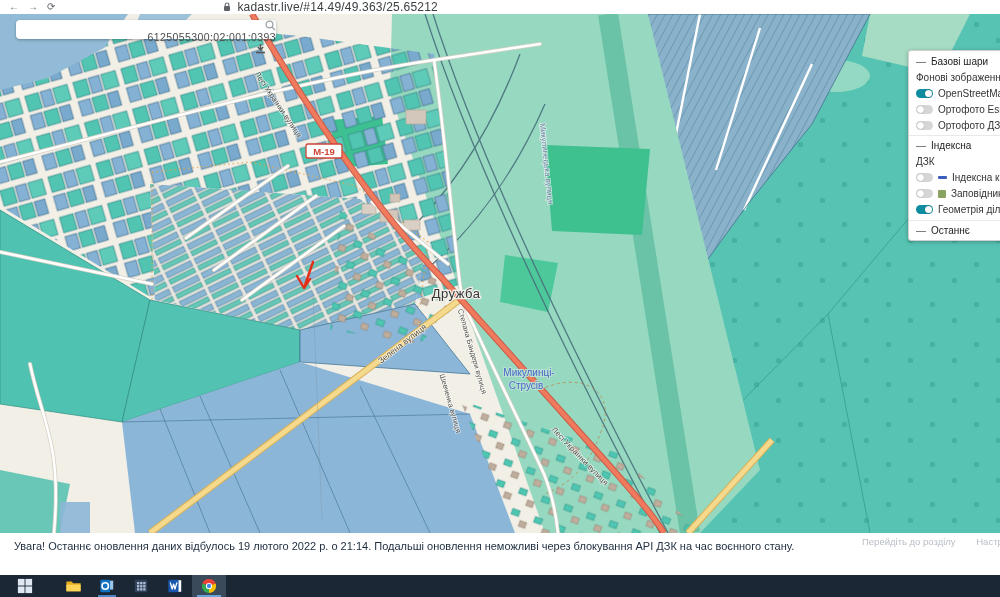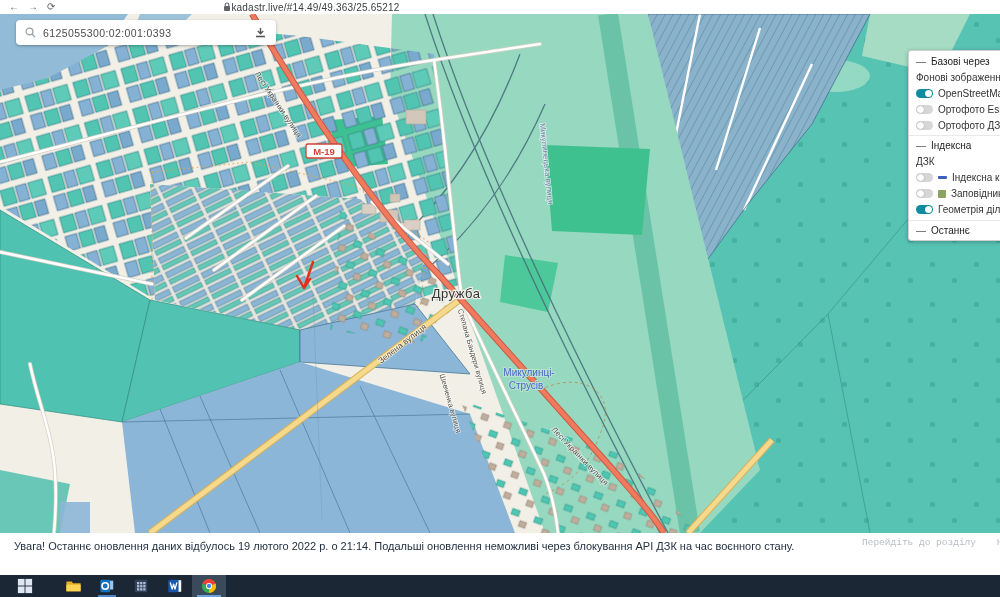--- a/index.html
+++ b/index.html
@@ -4,29 +4,29 @@
 <style>
   html,body{margin:0;padding:0;background:#fff;}
   #screen{position:relative;width:1000px;height:597px;overflow:hidden;
           font-family:"Liberation Sans",sans-serif;background:#fff;}
 
   
   .browser-bar{position:absolute;top:0;left:0;width:1000px;height:14px;background:#fff;
     border-bottom:1px solid #e3e3e3;display:flex;align-items:center;font-size:10px;color:#5f6368;}
   .nav-ico{margin-left:9px;font-size:10px;line-height:14px;color:#5f6368;}
   .lockwrap{margin-left:168px;display:flex;align-items:center;}
-  .urltext{margin-left:0;color:#3c4043;font-size:10px;letter-spacing:.2px;}
+  .urltext{margin-left:6px;color:#3c4043;font-size:12px;letter-spacing:.2px;}
 
   
   .map-area{position:absolute;top:14px;left:0;width:1000px;height:519px;background:#f2efe7;}
   .map-area svg{display:block;}
 
   
-  .search-box{position:absolute;top:6px;left:16px;width:260px;height:25px;background:#fff;
-    border-radius:4px;box-shadow:0 1px 3px rgba(0,0,0,.3);display:flex;align-items:center;}
+  .search-box{position:absolute;top:6px;left:16px;width:260px;height:19px;background:#fff;
+    border-radius:4px;box-shadow:0 1px 3px rgba(0,0,0,.3);display:flex;align-items:flex-end;flex-direction:column;}
   .search-val{font-size:10.5px;color:#4c4c4c;letter-spacing:.4px;margin-left:7px;flex:1;}
   .sb-ico{flex:none;margin-left:9px;}
   .sb-up{flex:none;margin-right:9px;}
 
   
   .panel{position:absolute;top:36px;left:908px;width:112px;background:#fff;border:1px solid #cfcfcf;
     border-radius:3px;box-shadow:0 1px 4px rgba(0,0,0,.25);font-size:10px;color:#333;padding:2px 0;}
   .prow{display:flex;align-items:center;gap:5px;padding:2.5px 7px;white-space:nowrap;overflow:hidden;}
   .phead{color:#222;}
   .phead.sep{border-top:1px solid #e9e9e9;margin-top:2px;padding-top:4px;}
@@ -38,21 +38,21 @@
   .pill.on::after{left:auto;right:1px;}
   .mini-dash{flex:none;width:9px;height:3px;background:#3a5fc0;border-radius:1px;}
   .mini-square{flex:none;width:8px;height:8px;background:#8aa45f;border-radius:1px;}
   .plabel{overflow:hidden;}
 
   
   .notice{position:absolute;top:533px;left:0;width:1000px;height:42px;background:#fff;
     font-size:11px;color:#1d2c3e;padding-top:5px;box-sizing:border-box;}
   .notice .ln{padding-left:14px;line-height:17px;white-space:nowrap;}
   .footer-links{position:absolute;top:3px;left:862px;font-size:9.5px;color:#b8bdc5;white-space:nowrap;}
-  .footer-links span{margin-right:18px;font-family:Liberation Mono, monospace;}
+  .footer-links span{margin-right:18px;}
 
   
   .taskbar{position:absolute;top:575px;left:0;width:1000px;height:22px;background:#1b2735;
     display:flex;align-items:center;}
   .tb-btn{width:34px;height:22px;display:flex;align-items:center;justify-content:center;position:relative;flex:none;}
   .tb-btn.first{margin-left:8px;}
   .tb-btn.gap{margin-left:14px;}
   .tb-underline::before{content:"";position:absolute;bottom:0;left:8px;width:18px;height:2px;background:#4f84c4;}
   .tb-btn.active{background:#3a4a5a;}
   .tb-btn.active::before{content:"";position:absolute;bottom:0;left:5px;width:24px;height:2px;background:#6aa3d8;}
@@ -245,21 +245,21 @@
         <svg width="13" height="12" viewBox="0 0 13 12">
             <path d="M6.5,1 V6.2 M3.8,4 L6.5,6.8 L9.2,4" stroke="#555" stroke-width="1.4" fill="none"></path>
             <path d="M2,9.5 H11" stroke="#555" stroke-width="1.6"></path>
           </svg>
       </span>
     </div>
 
     <div class="panel">
       <div class="prow phead">
         <span class="dash">—</span>
-        <span>Базові через</span>
+        <span>Базові шари</span>
       </div>
       <div class="prow">
         <span class="plabel">Фонові зображення</span>
       </div>
       <div class="prow">
         <span class="pill on"></span>
         <span class="plabel">OpenStreetMap</span>
       </div>
       <div class="prow">
         <span class="pill"></span>

